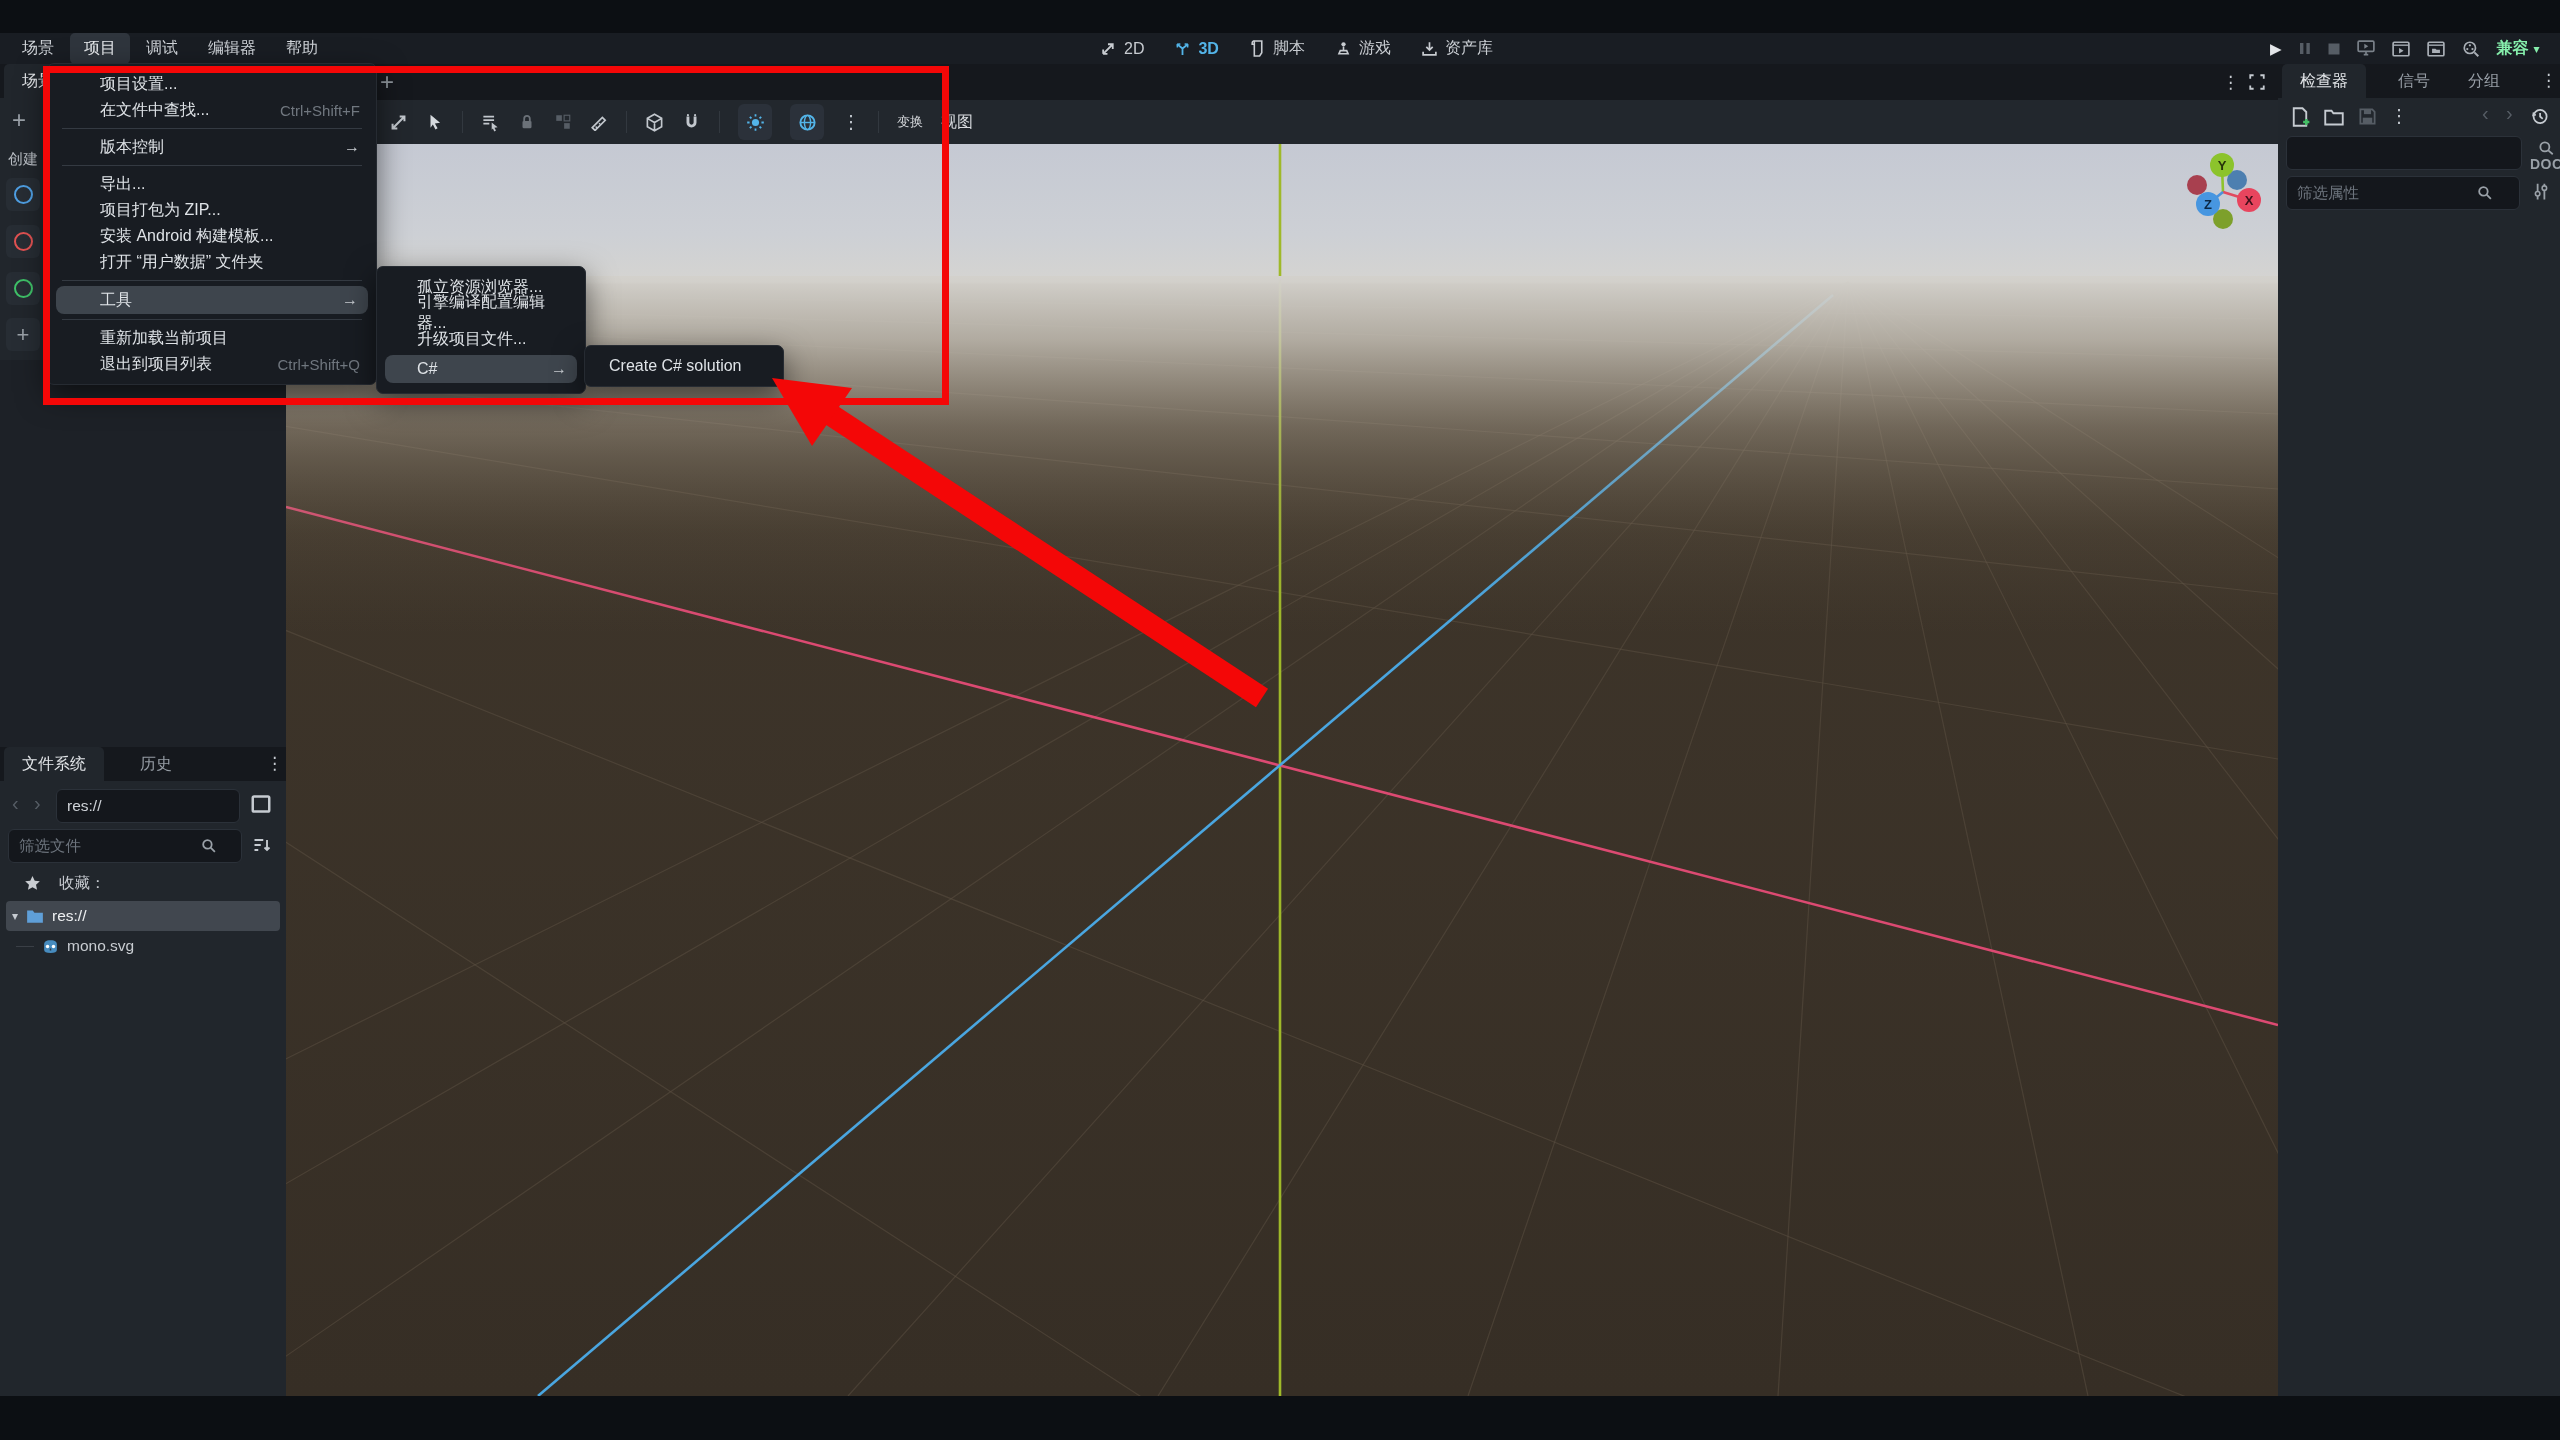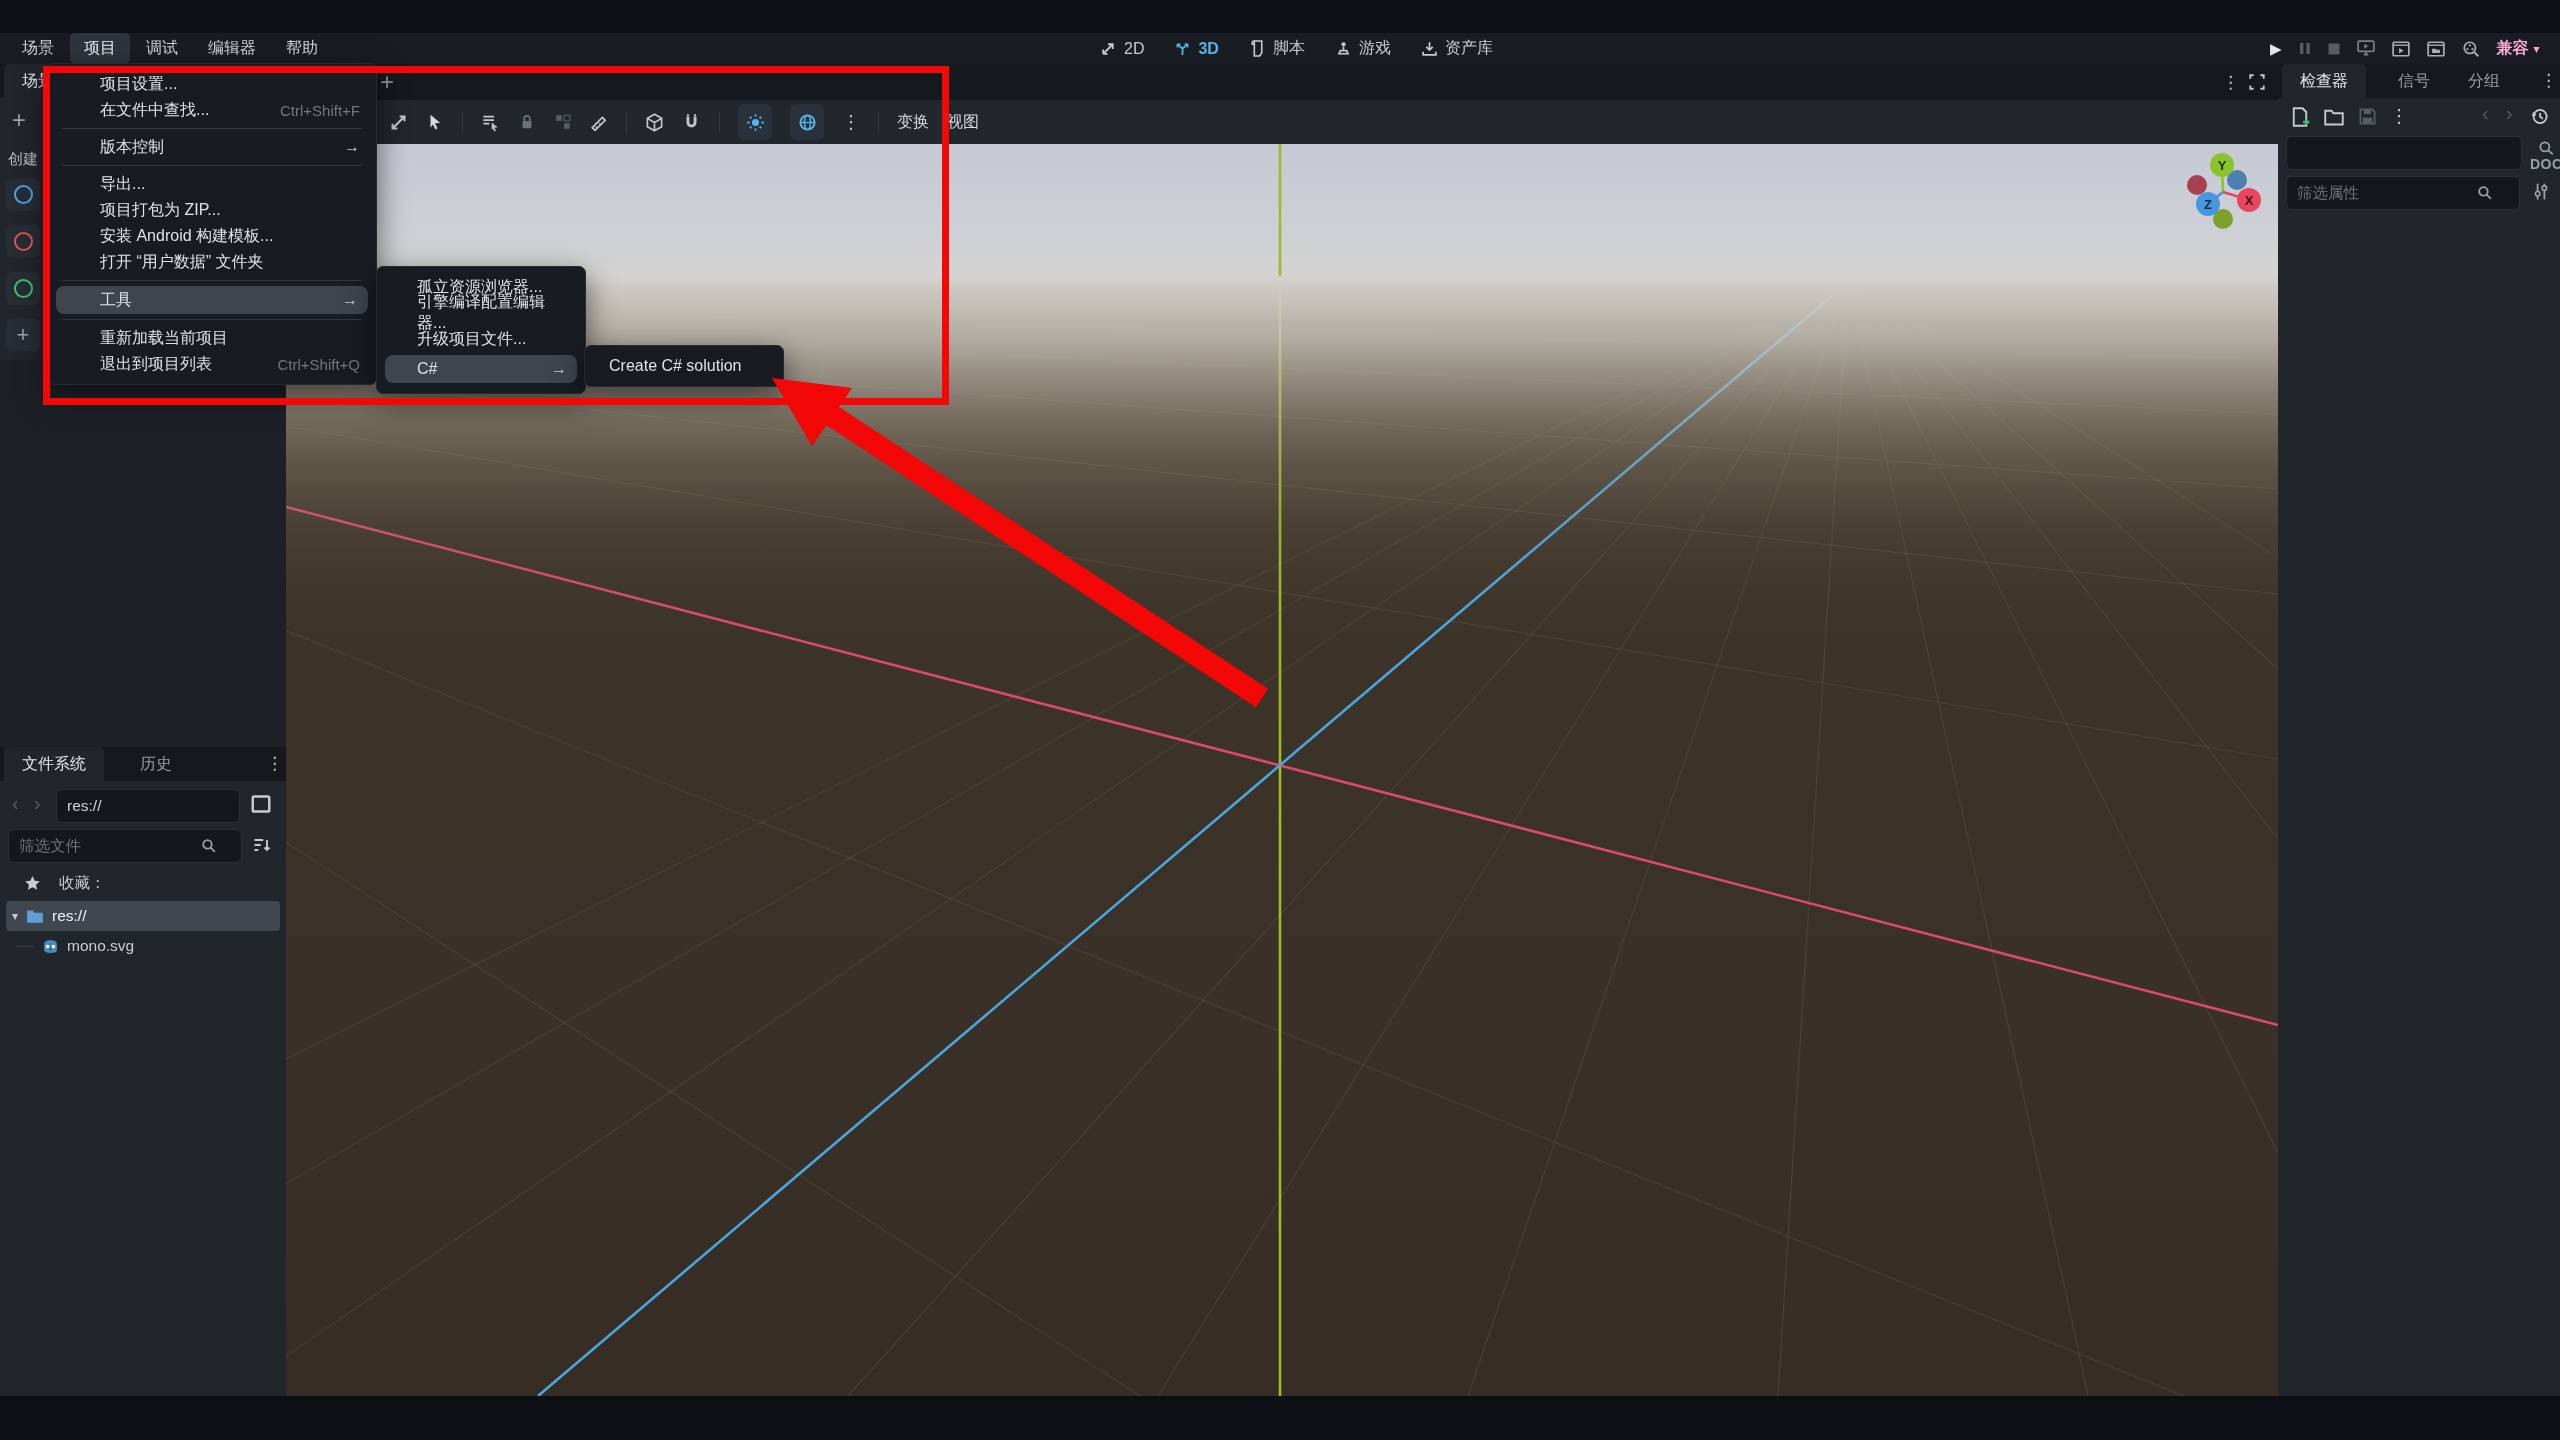--- a/index.html
+++ b/index.html
@@ -137,21 +137,21 @@
         </span>
       <span>
           <svg class="i" width="18" height="18" viewBox="0 0 16 16">
             <circle cx="7" cy="7" r="5" fill="none" stroke="#a9afb6" stroke-width="1.5"></circle>
             <circle cx="7" cy="4.7" r="1" fill="#a9afb6"></circle>
             <circle cx="4.7" cy="8" r="1" fill="#a9afb6"></circle>
             <circle cx="9.3" cy="8" r="1" fill="#a9afb6"></circle>
             <path d="M11 11l3.5 3.5" stroke="#a9afb6" stroke-width="1.8"></path>
           </svg>
         </span>
-      <span class="row" style="gap:5px;color:#f9a8d4;font-size:16px;font-weight:bold">
+      <span class="row" style="gap:5px;color:#86efac;font-size:16px;font-weight:bold">
         <span>兼容</span>
           <span style="font-size:12px">▾</span>
       </span>
     </div>
   </div>
 
   <div class="a tabstrip" style="left:0;top:64px;width:286px;height:34px">
     <div class="tab on a" style="left:4px;top:0;width:60px">场景</div>
   </div>
   <div class="a panel" style="left:0;top:98px;width:286px;height:649px">
@@ -298,21 +298,21 @@
       </span>
     <span class="toolbox">
         <svg class="i" width="19" height="19" viewBox="0 0 16 16">
           <circle cx="8" cy="8" r="6" fill="none" stroke="#53b4e8" stroke-width="1.6"></circle>
           <ellipse cx="8" cy="8" rx="2.6" ry="6" fill="none" stroke="#53b4e8" stroke-width="1.2"></ellipse>
           <path d="M2 8h12" stroke="#53b4e8" stroke-width="1.2"></path>
         </svg>
       </span>
     <span class="ic" style="font-size:18px">⋮</span>
     <span class="sep-v"></span>
-    <span style="font-size:16px;color:#d6d9dd">变换</span>
+    <span style="font-size:13px;color:#d6d9dd">变换</span>
     <span style="font-size:16px;color:#d6d9dd">视图</span>
   </div>
 
   <svg class="a" style="left:286px;top:144px" width="1992" height="1252" viewBox="0 0 1992 1252">
     <defs>
       <linearGradient id="skyg" x1="0" y1="0" x2="0" y2="1">
         <stop offset="0" stop-color="#c5c9d3"></stop>
           <stop offset="0.072" stop-color="#cdd0d5"></stop>
         <stop offset="0.11" stop-color="#d5d4d1"></stop>
           <stop offset="0.112" stop-color="#4a3f32"></stop>

